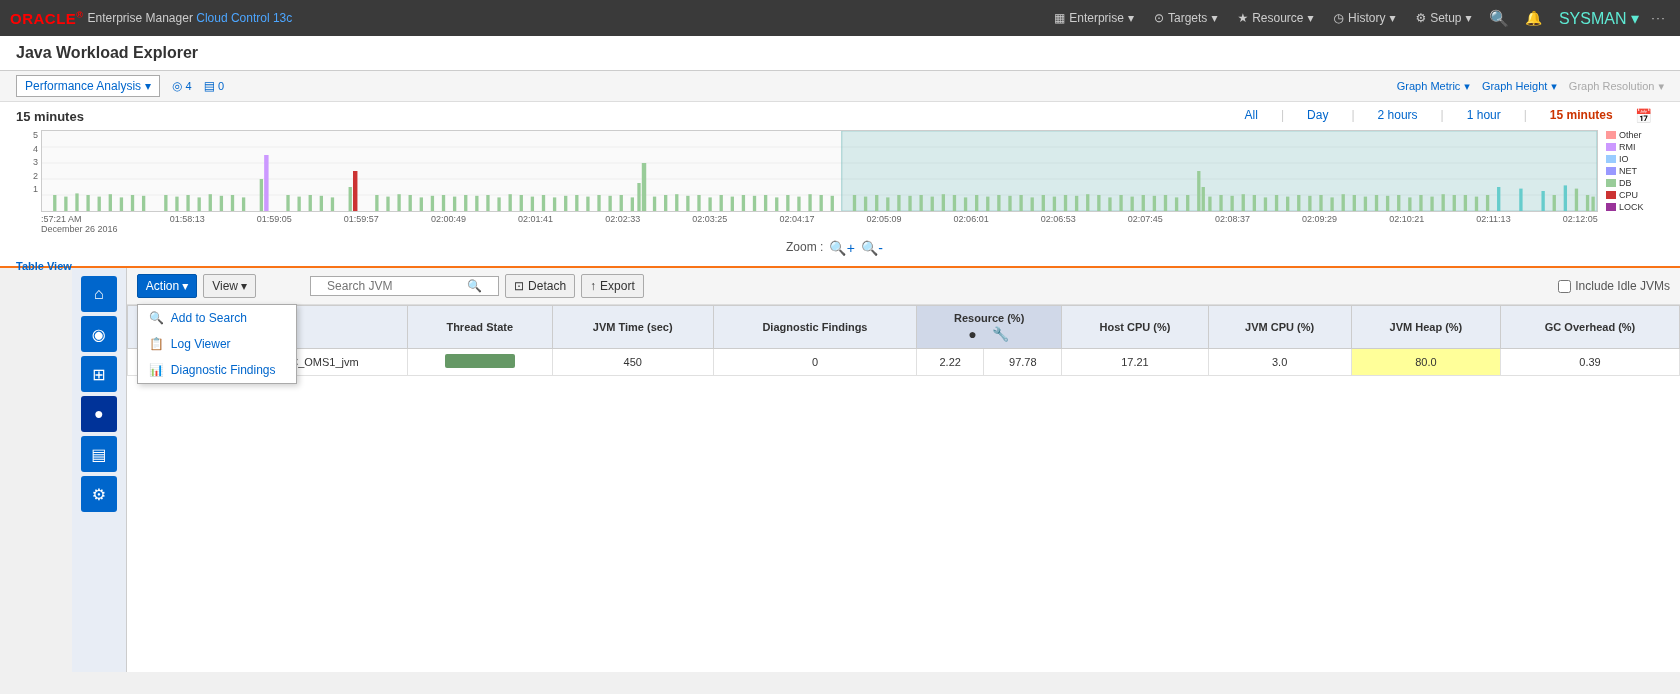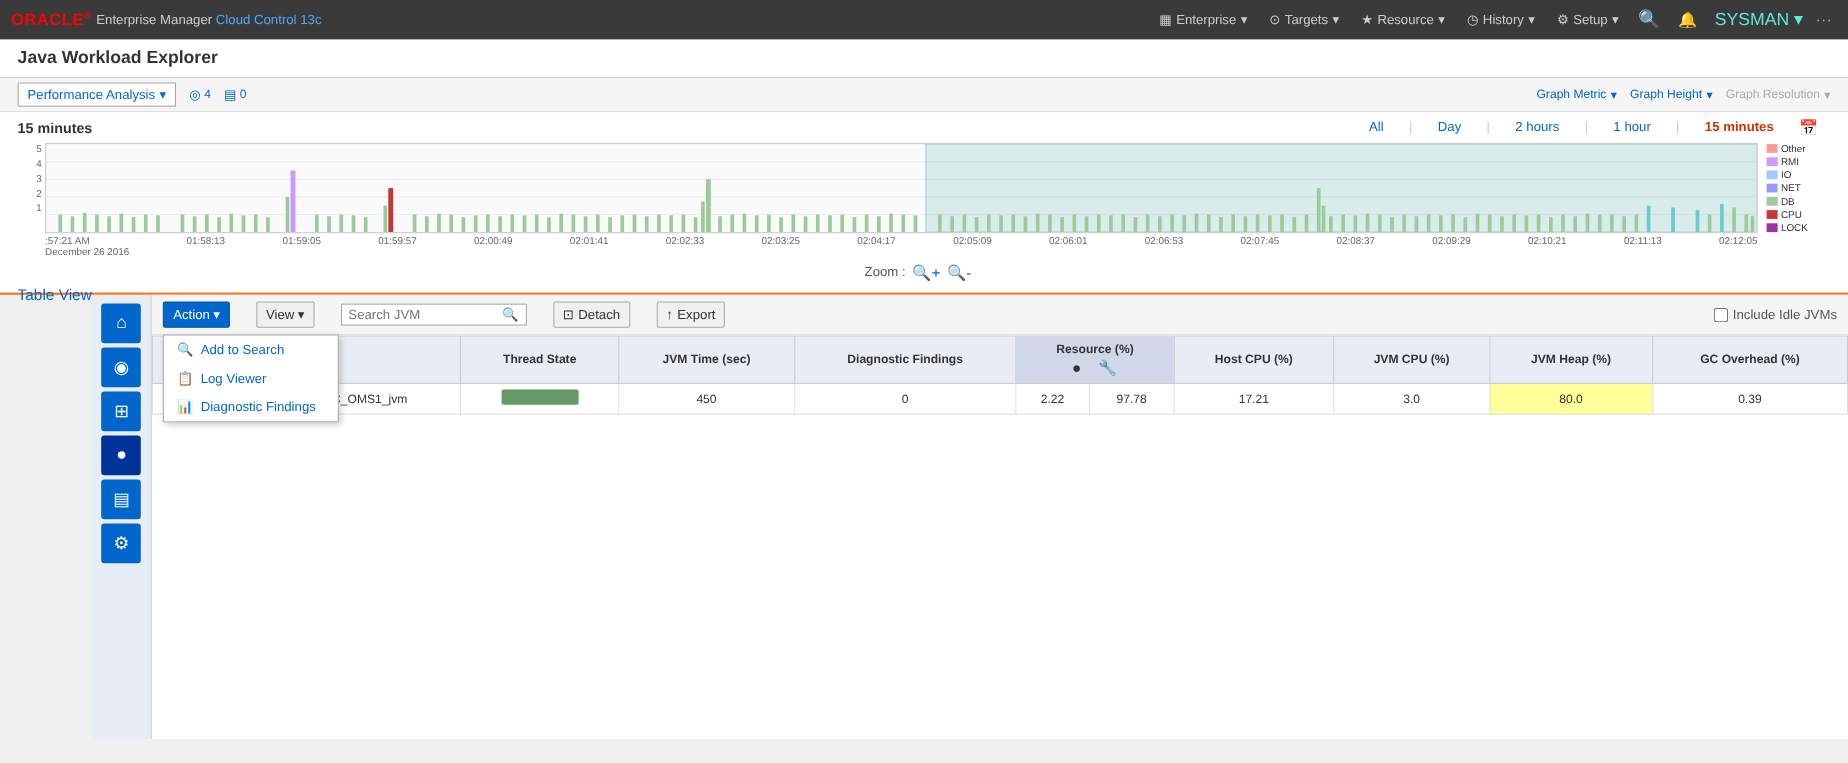--- a/index.html
+++ b/index.html
@@ -222,23 +222,24 @@
       display: flex;
       justify-content: center;
       gap: 6px;
       padding: 4px 0 2px;
       font-size: 12px;
     }
     .zoom-label { color: #555; }
     .zoom-in-icon, .zoom-out-icon { color: #0066cc; cursor: pointer; font-size: 14px; }
     #time-selection-row {
       text-align: left;
-      font-size: 14px;
+      font-size: 11px;
       color: #333;
       padding: 2px 0 6px;
+      font-weight: bold;
     }
     .table-view-link { color: #0066cc; cursor: pointer; float: left; }
 
     
     #main-layout {
       display: flex;
       height: calc(100vh - 290px);
       min-height: 200px;
     }
     #left-sidebar {
@@ -269,21 +270,21 @@
     #main-content {
       flex: 1;
       background: #fff;
       overflow: auto;
     }
 
     
     #jvm-toolbar {
       display: flex;
       align-items: center;
-      gap: 24px;
+      gap: 6px;
       padding: 6px 10px;
       background: #f5f5f5;
       border-bottom: 1px solid #ddd;
       position: relative;
     }
     .action-btn {
       display: flex;
       align-items: center;
       gap: 3px;
       background: #0066cc;
@@ -304,21 +305,22 @@
       padding: 4px 8px;
       cursor: pointer;
       font-size: 12px;
       border-radius: 2px;
     }
     .search-wrap {
       display: flex;
       align-items: center;
       border: 1px solid #aaa;
       background: #fff;
-      padding: 2px 6px;
+      padding: 2px 16px;
+      margin-left: 48px;
     }
     .search-input {
       border: none;
       outline: none;
       font-size: 12px;
       width: 140px;
       color: #999;
     }
     .search-go { cursor: pointer; color: #666; font-size: 12px; }
     .detach-btn, .export-btn {

